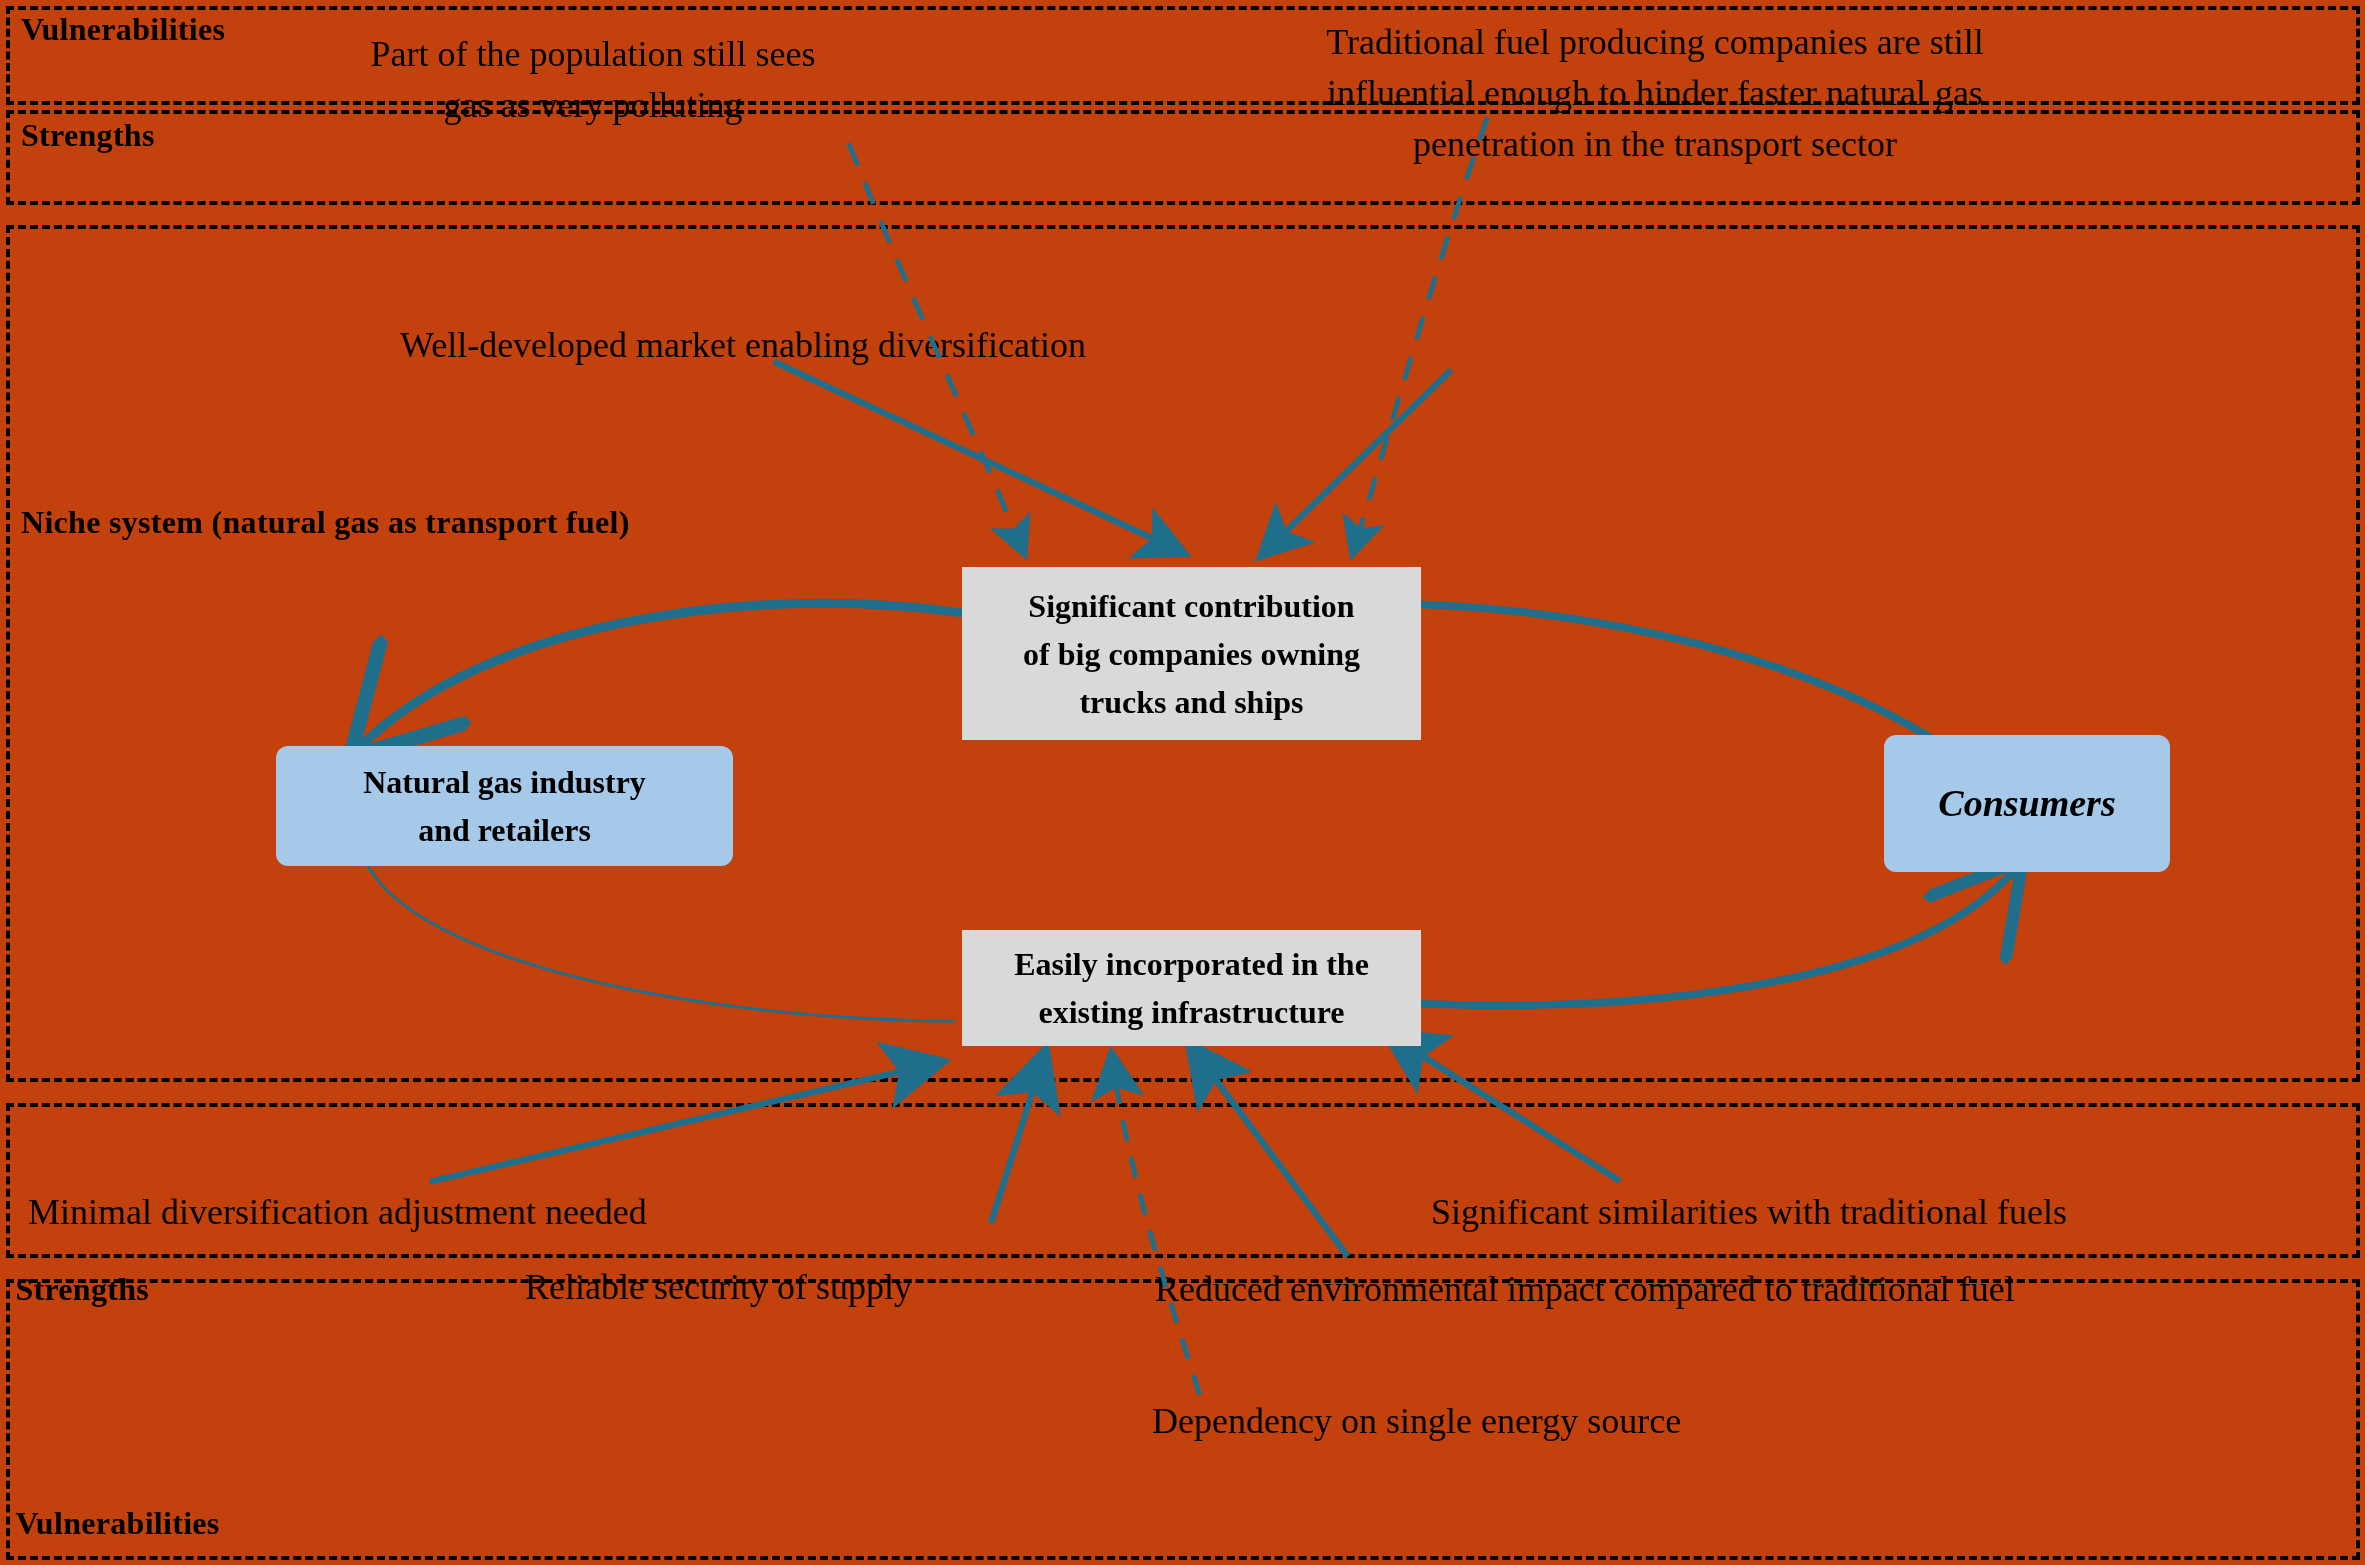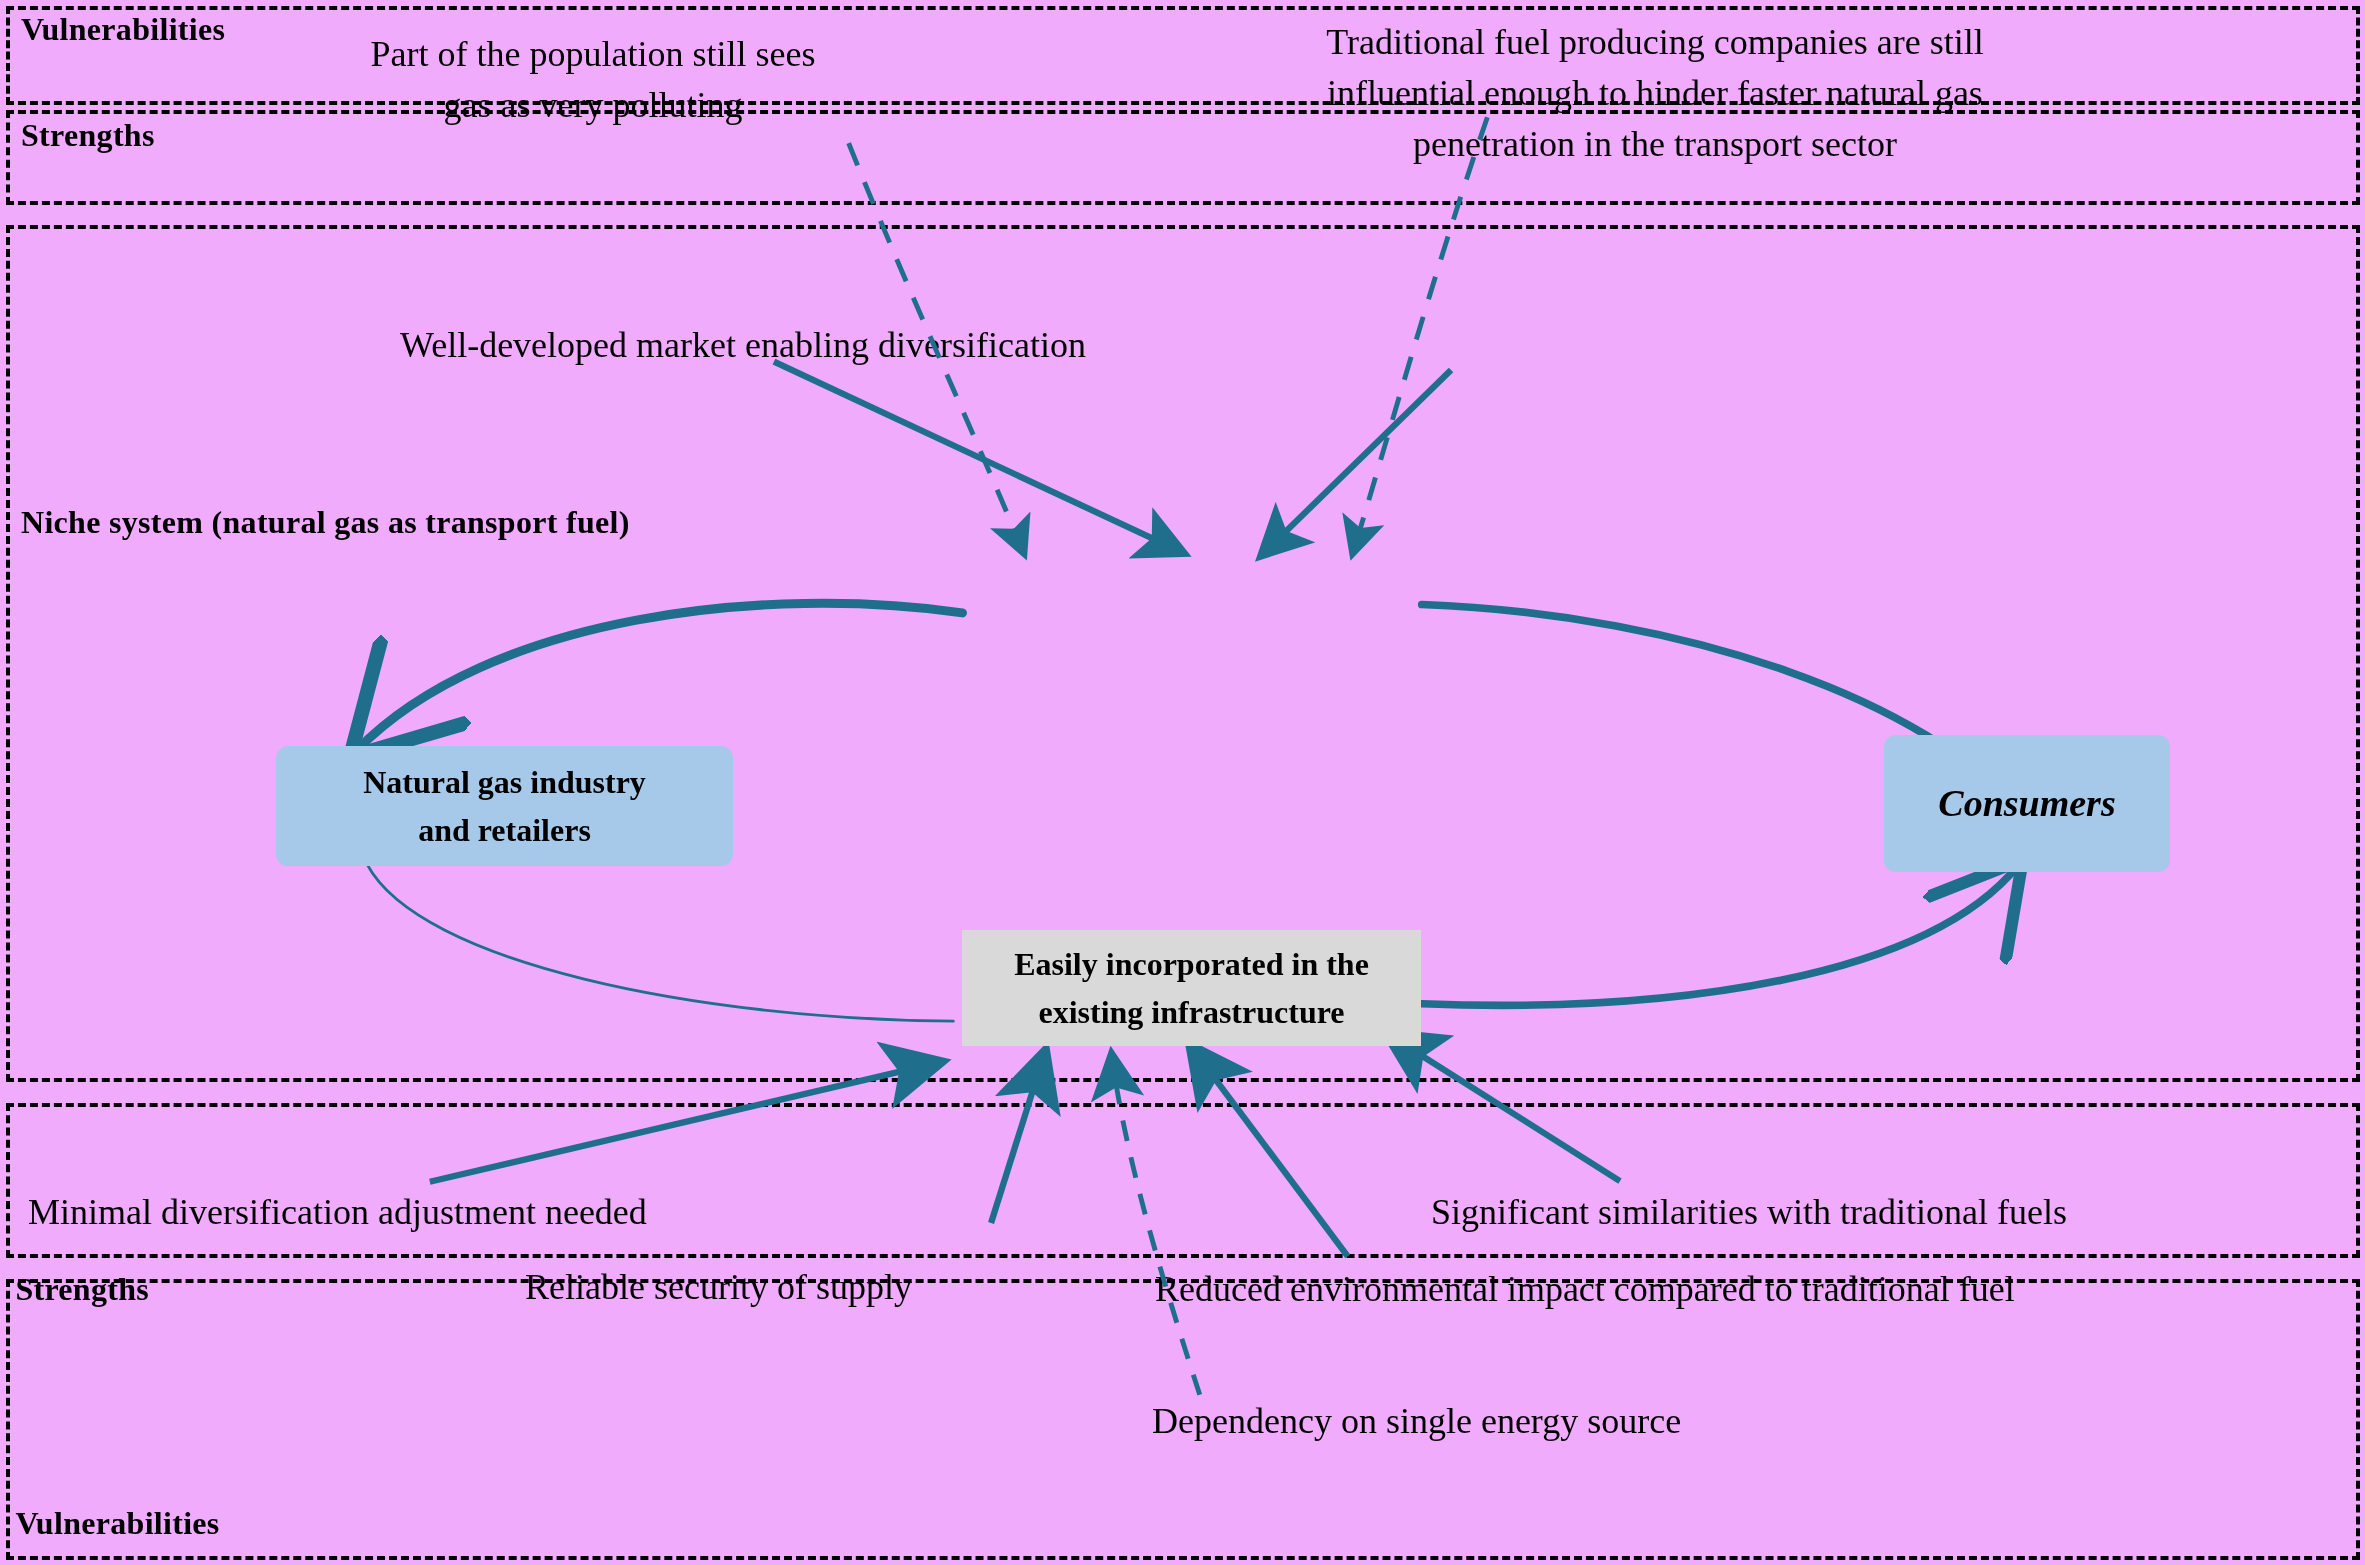--- a/index.html
+++ b/index.html
@@ -1,19 +1,19 @@
 <!DOCTYPE html>
 <html style="font-size:11.2px"><head>
 <meta charset="utf-8">
 <style>
   html,body{margin:0;padding:0;background:#ffffff;}
   #stage{
     position:relative;
     width:2366px;height:1565px;
-    background:#f0abfc;
+    background:#c2410c;
     font-family:"Liberation Serif","DejaVu Serif",serif;
     overflow:hidden;
   }
   .band{
     position:absolute;
     border:4.2px dashed #000000;
     box-sizing:border-box;
     background:transparent;
   }
   .band-label{
@@ -119,20 +119,23 @@
 
     <path d="M1419,1752 L1496,1508" fill="none" stroke="#1F6E8C" stroke-width="9" marker-end="url(#solidHeadThin)"></path>
 
     <path d="M1718,1998 C1660,1820 1610,1650 1592,1512" fill="none" stroke="#1F6E8C" stroke-width="7" stroke-dasharray="30 24" marker-end="url(#solidHeadThin)"></path>
 
     <path d="M1930,1800 L1706,1500" fill="none" stroke="#1F6E8C" stroke-width="9" marker-end="url(#solidHeadThin)"></path>
 
     <path d="M2320,1692 L1988,1482" fill="none" stroke="#1F6E8C" stroke-width="9" marker-end="url(#solidHeadThin)"></path>
   </svg>
 
+  <div class="node node-grey" style="left:962px;top:567px;width:459px;height:173px;">Significant contribution
+of big companies owning
+trucks and ships</div>
 
   <div class="node node-blue" style="left:276px;top:746px;width:457px;height:120px;">Natural gas industry
 and retailers</div>
 
   <div class="node node-blue" style="left:1884px;top:735px;width:286px;height:137px;font-size:38px;font-style:italic;">Consumers</div>
 
   <div class="node node-grey" style="left:962px;top:930px;width:459px;height:116px;">Easily incorporated in the
 existing infrastructure</div>
 
 </div>

